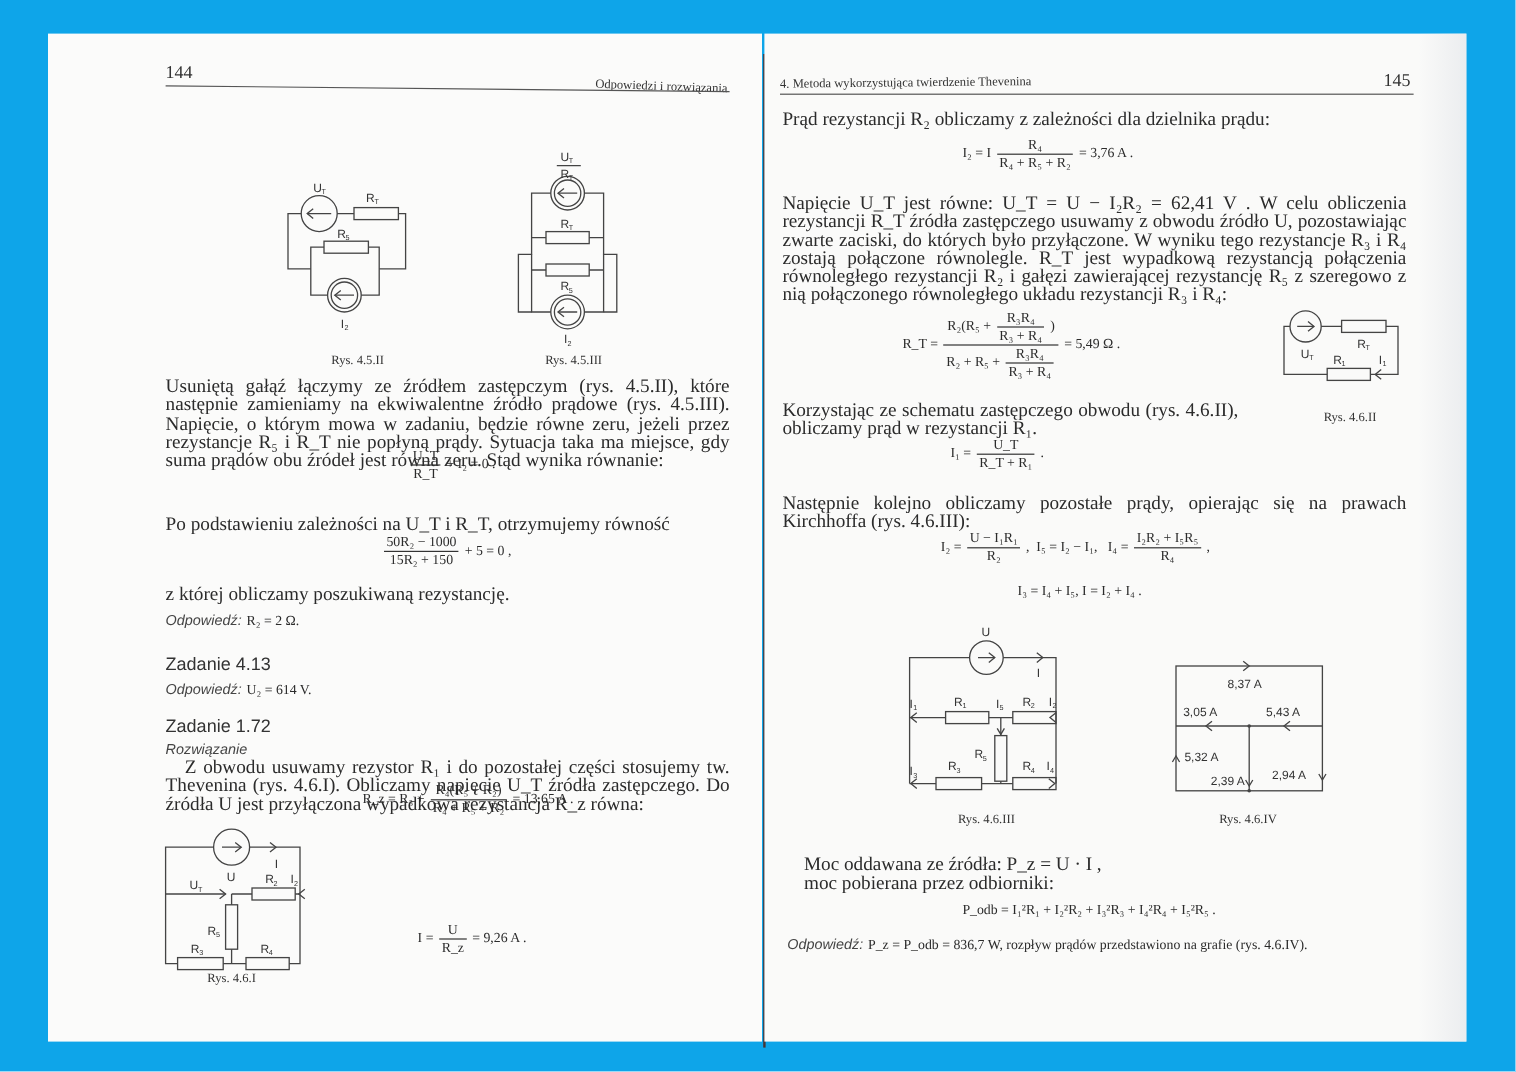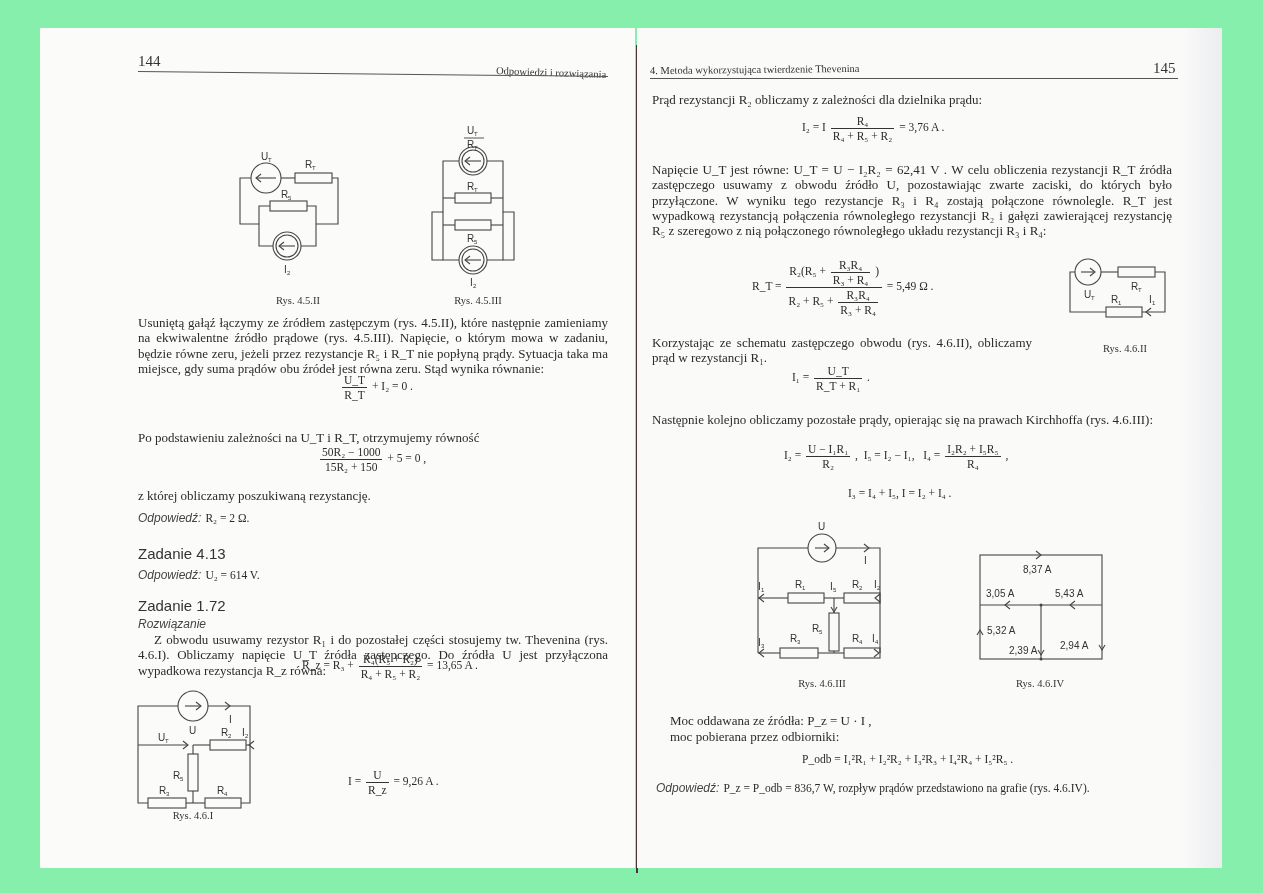--- a/index.html
+++ b/index.html
@@ -1,28 +1,28 @@
 <!DOCTYPE html>
 <html><head>
 <meta charset="utf-8">
 <style>
   * { box-sizing: border-box; margin: 0; padding: 0; }
   html, body { width: 1263px; height: 893px; overflow: hidden; background: #ffffff; }
   body { position: relative; font-family: "Liberation Serif", "DejaVu Serif", serif; color: #2a2a2a; }
-  .spread { position: absolute; left: 0; top: 0; width: 1263px; height: 893px; background: #86efac; }
+  .spread { position: absolute; left: 0; top: 0; width: 1263px; height: 893px; background: #0ea5e9; }
   .page { position: absolute; top: 28px; height: 840px; background: #fbfbfa; }
   .page-left { left: 40px; width: 595px; }
   .page-right { left: 637px; width: 585px; background: #fafaf9; }
   .shade-right { position: absolute; right: 0; top: 0; width: 40px; height: 100%; background: linear-gradient(90deg, rgba(255,255,255,0), rgba(225,228,232,0.6)); }
   .spine { position: absolute; left: 636px; top: 45px; width: 2px; height: 828px; background: #4a3434; }
   .abs { position: absolute; }
   .run { font-size: 11.5px; color: #333; white-space: nowrap; }
   .pnum { font-size: 15px; color: #333; }
   .hrule { position: absolute; height: 1px; background: #555; }
-  p.body { position: absolute; font-size: 13px; line-height: 15.3px; text-align: justify; color: #2b2b2b; }
+  p.body { position: absolute; font-size: 16px; line-height: 15.3px; text-align: justify; color: #2b2b2b; }
   .eq { position: absolute; font-size: 11.5px; color: #2b2b2b; white-space: nowrap; }
   .frac { display: inline-block; vertical-align: middle; text-align: center; margin: 0 2px; }
   .frac > span { display: block; padding: 0 2px; line-height: 14px; }
   .frac > span.num { border-bottom: 1px solid #333; }
   .heading { position: absolute; font-family: "Liberation Sans", "DejaVu Sans", sans-serif; font-size: 15px; color: #333; }
   .italic-sans { position: absolute; font-family: "Liberation Sans", "DejaVu Sans", sans-serif; font-style: italic; font-size: 12px; color: #444; }
   .caption { position: absolute; font-size: 10.5px; color: #333; text-align: center; white-space: nowrap; }
   svg text { font-family: "Liberation Sans", "DejaVu Sans", sans-serif; fill: #333; }
 </style>
 </head>

